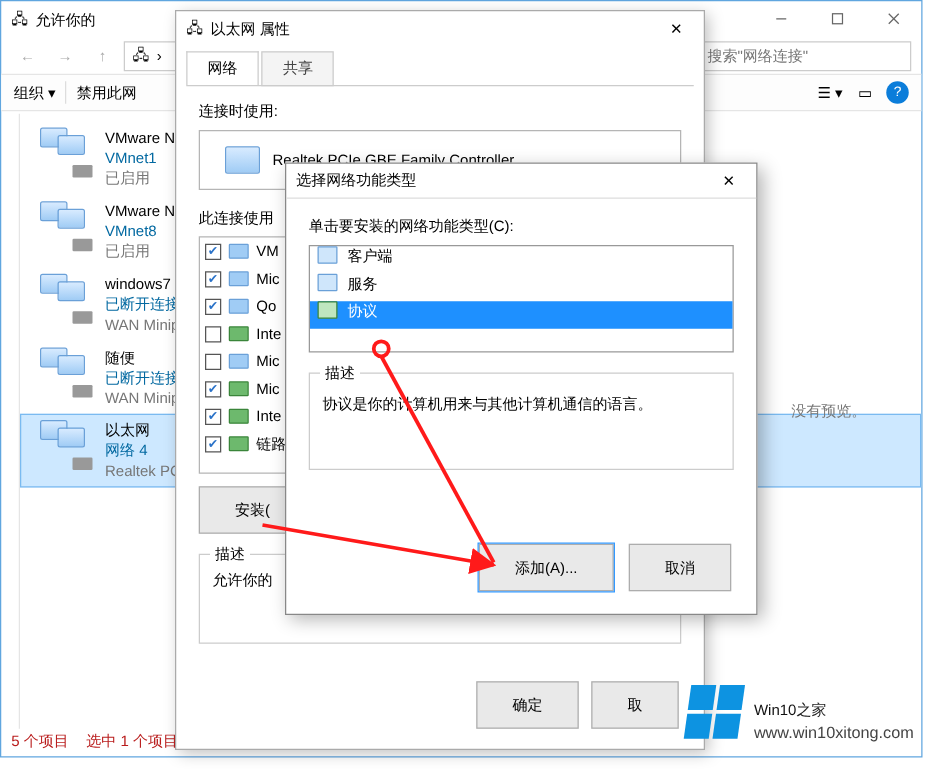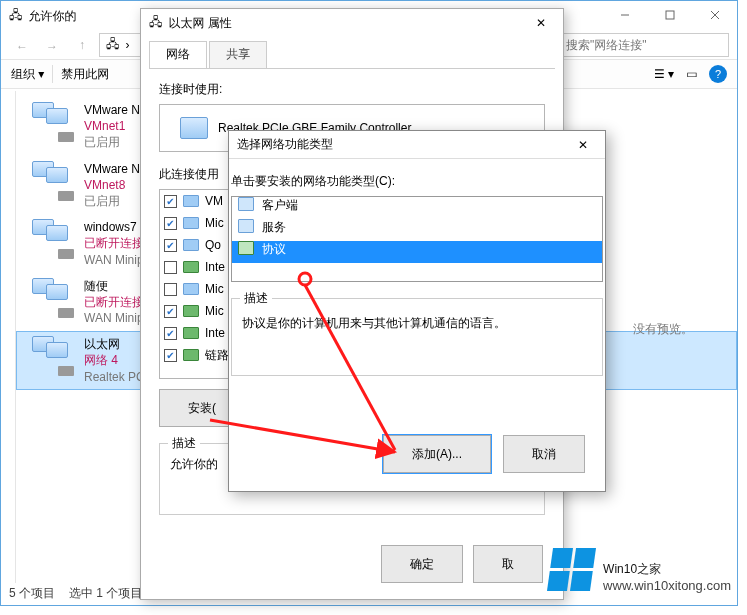--- a/index.html
+++ b/index.html
@@ -26,26 +26,26 @@
   .nav-pane { width:15px; border-right:1px solid #e5e5e5; }
   .conn-list { flex:1; padding:6px 0; }
   .conn-item { display:flex; align-items:flex-start; padding:4px 8px 4px 15px; gap:10px; border:1px solid transparent; }
   .conn-item.sel { background:#cde8ff; border:1px solid #7abaf0; }
   .conn-icon { width:42px; height:40px; position:relative; flex:none; }
   .conn-icon .pc { width:22px;height:16px;border:1px solid #6aa0d8;background:linear-gradient(#d8ebff,#a0ccf5);position:absolute;left:0;top:0;border-radius:2px; }
   .conn-icon .pc2 { left:14px; top:6px; }
   .conn-icon .plug { position:absolute; right:0; bottom:0; width:16px;height:10px;background:#999;border-radius:1px; }
   .conn-text { line-height:1.35; }
   .conn-text .l1 { color:#000; }
-  .conn-text .l2 { color:#be185d; }
+  .conn-text .l2 { color:#0369a1; }
   .conn-text .l3 { color:#777; }
 
   .preview-pane { position:absolute; right:14px; top:320px; width:120px; text-align:center; color:#777; }
 
-  .exp-status { position:absolute; left:8px; bottom:3px; color:#404040; display:flex; gap:14px; }
+  .exp-status { position:absolute; left:8px; bottom:3px; color:#b91c1c; display:flex; gap:14px; }
 
   
   .propdlg { position:absolute; left:140px; top:8px; width:424px; height:592px; background:#fff; border:1px solid #aaa; box-shadow:3px 3px 12px rgba(0,0,0,.25); }
   .dlg-title { height:28px; display:flex; align-items:center; padding:0 8px; position:relative; }
   .dlg-close { position:absolute; right:6px; top:4px; width:32px; height:20px; display:flex;align-items:center;justify-content:center; }
   .tabbar { padding:4px 8px 0 8px; position:relative; }
   .tabbar::after { content:""; position:absolute; left:8px; right:8px; bottom:0; height:1px; background:#ccc; }
   .tab { display:inline-block; padding:4px 16px 5px; border:1px solid #ccc; border-bottom:none; margin-right:-1px; background:#fff; position:relative; z-index:1;text-align:center; }
   .tab.inactive { background:#f4f4f4; color:#444; z-index:0; border-bottom:1px solid #ccc; }
   .prop-body { padding:12px 18px; }
@@ -63,21 +63,21 @@
   .comp-btns { display:flex; gap:8px; margin-top:10px; }
   .btn { height:38px; padding:0 28px; border:1px solid #adadad; background:#e9e9e9; display:inline-flex; align-items:center; justify-content:center; }
   .btn.def { outline:1px solid #3399ff; }
   .desc-group { margin-top:16px; border:1px solid #ccc; padding:12px 10px; position:relative; height:72px; }
   .desc-group .gtitle { position:absolute; top:-9px; left:8px; background:#fff; padding:0 4px; }
   .dlg-foot { position:absolute; bottom:16px; right:20px; display:flex; gap:10px; }
 
   
   .featdlg { position:absolute; left:228px; top:130px; width:378px; height:362px; background:#fff; border:1px solid #888; box-shadow:4px 4px 14px rgba(0,0,0,.3); }
   .featdlg .dlg-title { border-bottom:1px solid #ddd; }
-  .feat-body { padding:14px 2px; }
+  .feat-body { padding:14px 18px; }
   .type-box { border:1px solid #999; height:86px; margin-top:6px; }
   .type-row { display:flex; height:22px; padding:0 6px; gap:8px; }
   .type-row.sel { background:#1e90ff; color:#fff; }
   .ticon { width:16px;height:14px;flex:none;border:1px solid #6aa0d8;background:#cfe6fb;border-radius:1px; }
   .ticon.g { border-color:#3a853a;background:#bfe6bf; }
   .desc-frame { margin-top:16px; border:1px solid #ccc; padding:16px 10px; position:relative; height:78px; }
   .desc-frame .gtitle { position:absolute; top:-9px; left:8px; background:#fff; padding:0 4px; }
   .feat-foot { position:absolute; bottom:18px; right:20px; display:flex; gap:12px; }
 
   

